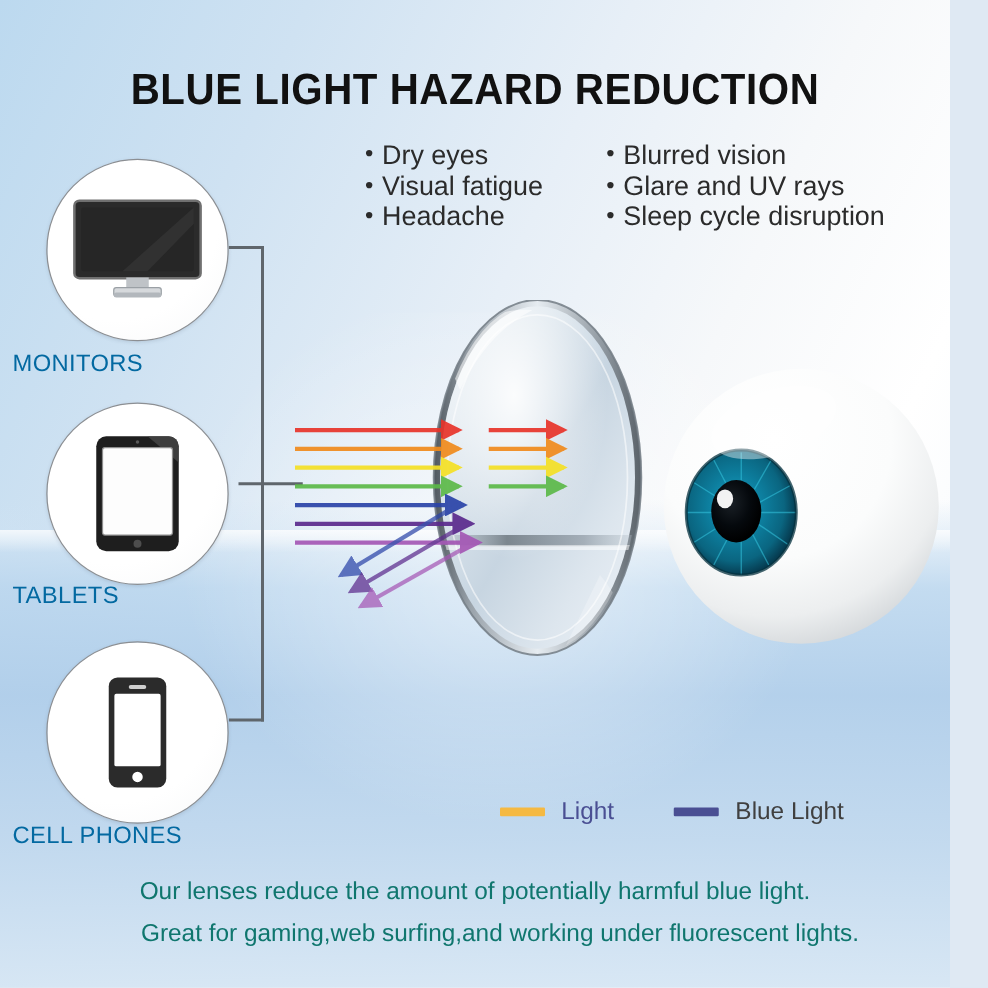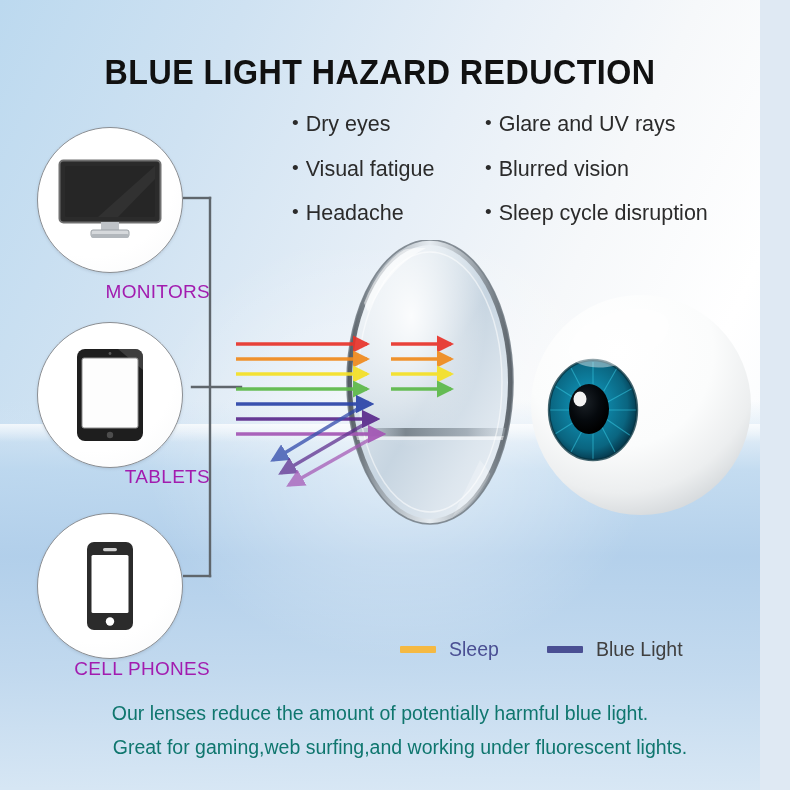--- a/index.html
+++ b/index.html
@@ -18,34 +18,34 @@
   .horizon{position:absolute;left:0;right:0;top:424px;height:18px;
     background:linear-gradient(180deg,rgba(255,255,255,.75),rgba(255,255,255,0));}
   .bg-glow{position:absolute;left:120px;top:250px;width:560px;height:430px;
     background:radial-gradient(ellipse at 50% 45%,rgba(255,255,255,.55),rgba(255,255,255,0) 65%);}
 
   
   .title{position:absolute;left:0;right:0;top:52px;text-align:center;
     font-size:35px;font-weight:bold;letter-spacing:.5px;color:#111;
     font-family:"Liberation Sans Narrow","Liberation Sans",sans-serif;
     transform:scaleX(.92);}
-  .col{display:flex;flex-direction:column;gap:20px;}
+  .col{display:flex;flex-direction:column;}
   .col-left{position:absolute;left:292px;top:112px;}
   .col-right{position:absolute;left:485px;top:112px;}
   .bullet{font-size:21.5px;color:#2b2b2b;line-height:1.15;white-space:nowrap;}
   .bullet .dot{display:inline-block;margin-right:7px;font-size:19px;vertical-align:2px;}
 
   
   .dev{position:absolute;width:146px;height:146px;border-radius:50%;
     background:radial-gradient(circle at 38% 32%,#ffffff 0%,#ffffff 62%,#f7f8f9 100%);
     border:1.6px solid #8c8f93;box-sizing:border-box;
     display:flex;align-items:center;justify-content:center;
     box-shadow:0 1px 3px rgba(80,95,115,.18);}
-  .dev-label{position:absolute;width:200px;text-align:right;
-    font-size:19px;color:#a21caf;letter-spacing:.3px;}
+  .dev-label{position:absolute;width:200px;text-align:left;
+    font-size:19px;color:#0369a1;letter-spacing:.3px;}
   #dev-monitor{left:37px;top:127px;}
   #lbl-monitor{left:10px;top:281px;}
   #dev-tablet{left:37px;top:322px;}
   #lbl-tablet{left:10px;top:466px;}
   #dev-phone{left:37px;top:513px;}
   #lbl-phone{left:10px;top:658px;}
 
   
   .bracket{position:absolute;left:183px;top:196px;width:60px;height:382px;}
 
@@ -84,24 +84,24 @@
     <div class="bullet">
       <span class="dot">•</span><span>Visual fatigue</span>
     </div>
     <div class="bullet">
       <span class="dot">•</span><span>Headache</span>
     </div>
   </div>
 
   <div class="col col-right">
     <div class="bullet">
+      <span class="dot">•</span><span>Blurred vision</span>
+    </div>
+    <div class="bullet">
       <span class="dot">•</span><span>Glare and UV rays</span>
-    </div>
-    <div class="bullet">
-      <span class="dot">•</span><span>Blurred vision</span>
     </div>
     <div class="bullet">
       <span class="dot">•</span><span>Sleep cycle disruption</span>
     </div>
   </div>
 
   <div class="dev" id="dev-monitor">
     <svg width="104" height="82" viewBox="0 0 104 82">
       <rect x="1.5" y="1.5" width="101" height="62" rx="4" fill="#2b2b2b" stroke="#707070" stroke-width="2"></rect>
       <rect x="7" y="7" width="90" height="51" rx="2" fill="#262626"></rect>
@@ -272,21 +272,21 @@
       </g>
       <ellipse cx="66" cy="116" rx="44" ry="50" fill="none" stroke="#05313f" stroke-width="2.4" opacity=".75"></ellipse>
       <ellipse cx="62" cy="115" rx="20" ry="25" fill="url(#pupilG)"></ellipse>
       <ellipse cx="53" cy="105" rx="6.5" ry="7.5" fill="#ffffff" opacity=".95"></ellipse>
     </g>
     <ellipse cx="92" cy="44" rx="52" ry="26" fill="#ffffff" opacity=".42" transform="rotate(-18 92 44)"></ellipse>
   </svg>
 
   <div class="legend">
     <span class="sw" id="sw-light" style="background: rgb(245, 185, 66);"></span>
-    <span class="lg-text" style="color: rgb(74, 79, 147);">Sleep</span>
+    <span class="lg-text" style="color: rgb(74, 79, 147);">Light</span>
     <span class="lg-gap"></span>
     <span class="sw" id="sw-blue" style="background: rgb(74, 79, 147);"></span>
     <span class="lg-text" style="color: #404040;">Blue Light</span>
   </div>
 
   <div class="foot" id="foot1">Our lenses reduce the amount of potentially harmful blue light.</div>
   <div class="foot" id="foot2">Great for gaming,web surfing,and working under fluorescent lights.</div>
 
 </div>
 

